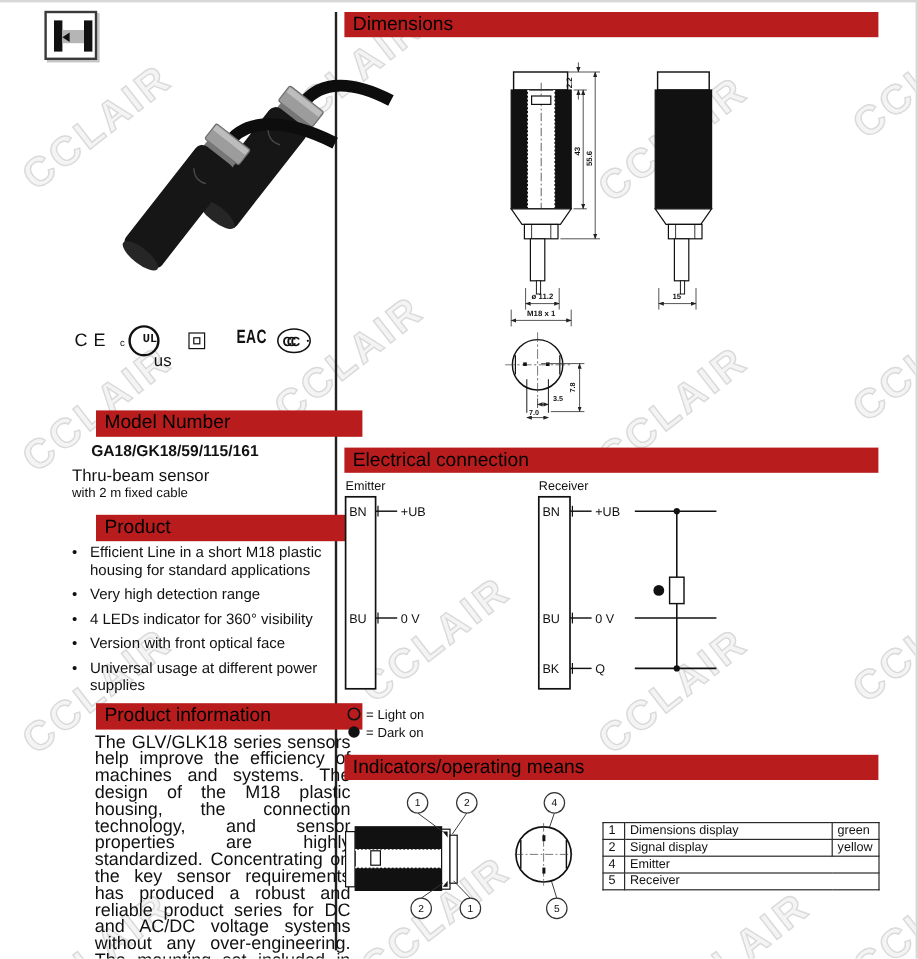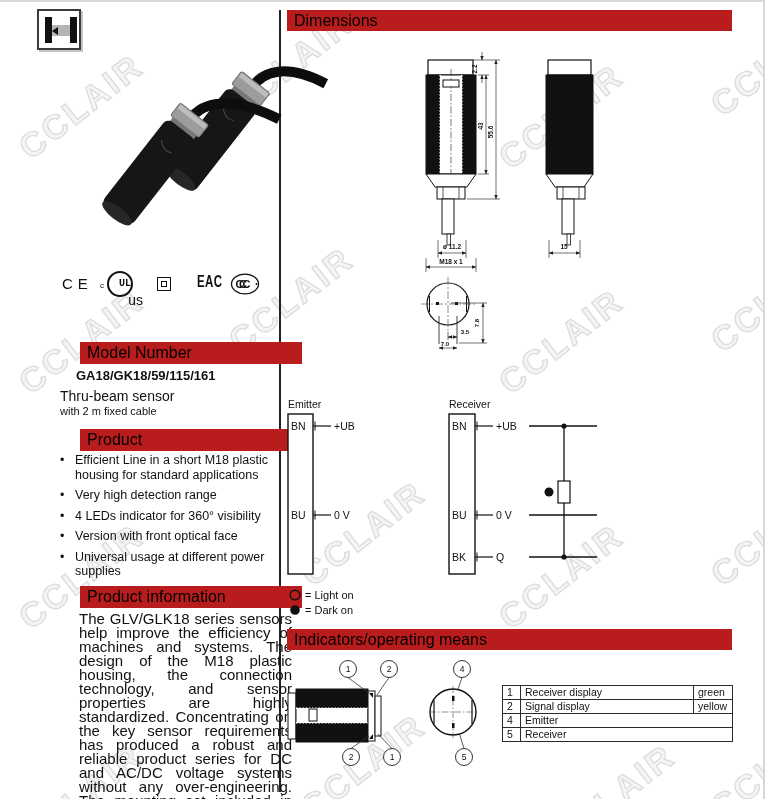--- a/index.html
+++ b/index.html
@@ -241,20 +241,21 @@
       <line x1="90" y1="253" x2="90" y2="293" marker-start="url(#arr)" marker-end="url(#arr)"></line>
       <line x1="55" y1="282" x2="55" y2="290"></line>
       <line x1="55" y1="287" x2="64" y2="287" marker-start="url(#arr)" marker-end="url(#arr)"></line>
       <line x1="46" y1="298" x2="64" y2="298" marker-start="url(#arr)" marker-end="url(#arr)"></line>
     </g>
     <text transform="translate(86,273) rotate(-90)" font-size="6" font-weight="bold" text-anchor="middle">7.8</text>
     <text x="72" y="284" font-size="6" font-weight="bold" text-anchor="middle">3.5</text>
     <text x="52" y="296" font-size="6" font-weight="bold" text-anchor="middle">7.0</text>
   </svg>
 
+  <div class="bar rhead" style="top:371px">Electrical connection</div>
 
   <svg style="left:285px;top:393px" width="330" height="232" viewBox="0 0 330 232">
 
     <text x="3" y="13" font-size="10.5">Emitter</text>
     <rect x="3" y="19" width="25" height="160" fill="#fff" stroke="#111" stroke-width="1.4"></rect>
     <text x="6" y="35" font-size="10.5">BN</text>
     <line x1="30" y1="26.5" x2="30" y2="35.5" stroke="#111" stroke-width="1"></line>
     <line x1="28" y1="31" x2="46" y2="31" stroke="#111" stroke-width="1.2"></line>
     <text x="49" y="35" font-size="10.5">+UB</text>
     <text x="6" y="124" font-size="10.5">BU</text>
@@ -346,21 +347,21 @@
       <text x="107" y="108">1</text>
       <text x="177" y="20">4</text>
       <text x="179" y="108">5</text>
     </g>
   </svg>
 
   <table id="ind-table">
     <tbody>
         <tr>
       <td class="cno">1</td>
-      <td class="clabel">Receiver display</td>
+      <td class="clabel">Dimensions display</td>
       <td class="cval">green</td>
     </tr>
     <tr>
       <td class="cno">2</td>
       <td class="clabel">Signal display</td>
       <td class="cval">yellow</td>
     </tr>
     <tr>
       <td class="cno">4</td>
       <td colspan="2">Emitter</td>

